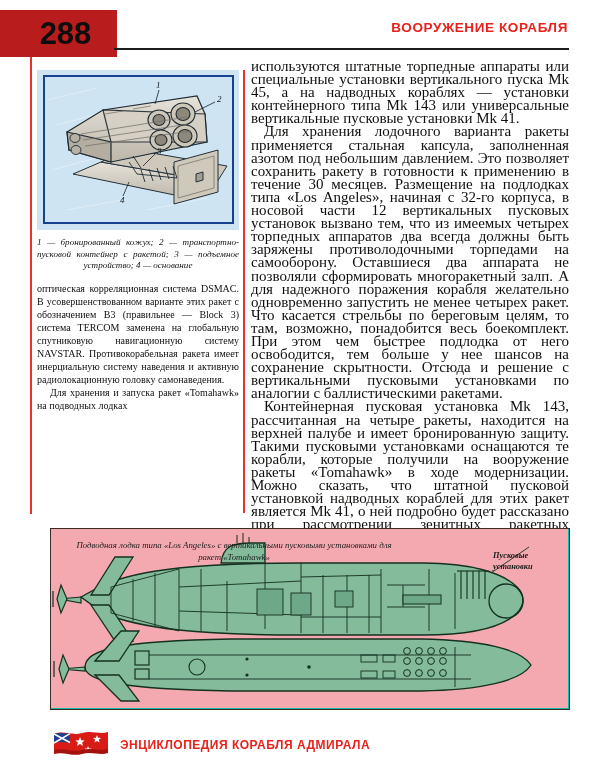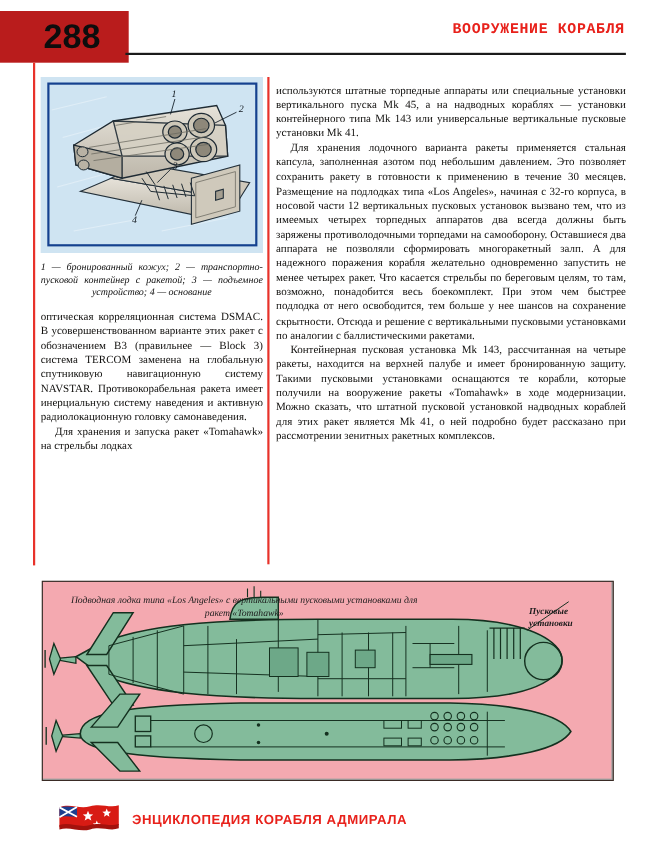--- a/index.html
+++ b/index.html
@@ -30,21 +30,21 @@
     font-weight: bold;
     font-size: 31px;
     color: #0d0d0d;
     letter-spacing: 0px;
     line-height: 1;
     padding-left: 14px;
   }
   #section-title {
     position: absolute;
     right: 32px; top: 20px;
-    font-family: Liberation Mono, monospace;
+    font-family: Liberation Sans, sans-serif;
     font-weight: bold;
     font-size: 13.5px;
     color: #e8211b;
     letter-spacing: 0.6px;
     white-space: nowrap;
   }
   #header-rule {
     position: absolute;
     left: 114px; top: 48px;
     width: 455px; height: 2px;
@@ -99,32 +99,32 @@
     text-align: justify;
     hyphens: manual;
   }
   .body-text p { margin: 0; text-indent: 13px; }
   .body-text p.noindent { text-indent: 0; }
   #left-body { margin-top: 10px; }
 
   
   #right-column {
     position: absolute;
-    left: 251px; top: 76px;
+    left: 251px; top: 60px;
     width: 318px;
-    font-size: 10px;
+    font-size: 15px;
     line-height: 13.1px;
   }
 
   
   #figure-bottom {
     position: absolute;
-    left: 38px; top: 528px;
+    left: 50px; top: 528px;
     width: 520px; height: 182px;
-    background: #a3a3a3;
+    background: #14b8a6;
     border: 1.5px solid #3a2b25;
     box-sizing: border-box;
   }
   #figure-bottom .fig-outer-tint {
     position: absolute;
     left: -9px; top: -8px;
     width: 538px; height: 198px;
     background: #f6bcc2;
     z-index: -1;
   }
@@ -254,21 +254,21 @@
     </svg>
     <div class="fig-border"></div>
   </div>
 
   <div id="figure-top-caption" class="caption">
     <span class="cap-legend">1 — бронированный кожух; 2 — транспортно-пусковой контейнер с ракетой; 3 — подъемное устройство; 4 — основание</span>
   </div>
 
   <div id="left-body" class="body-text">
     <p class="noindent">оптическая корреляционная система DSMAC. В усовершенствованном варианте этих ракет с обозначением В3 (правильнее — Block 3) система TERCOM заменена на глобальную спутниковую навигационную систему NAVSTAR. Противокорабельная ракета имеет инерциальную систему наведения и активную радиолокационную головку самонаведения.</p>
-    <p>Для хранения и запуска ракет «Tomahawk» на стрельбы лодках</p>
+    <p>Для хранения и запуска ракет «Tomahawk» на подводных лодках</p>
   </div>
 </div>
 
 <div id="right-column" class="body-text">
   <p class="noindent">используются штатные торпедные аппараты или специальные установки вертикального пуска Mk 45, а на надводных кораблях — установки контейнерного типа Mk 143 или универсальные вертикальные пусковые установки Mk 41.</p>
   <p>Для хранения лодочного варианта ракеты применяется стальная капсула, заполненная азотом под небольшим давлением. Это позволяет сохранить ракету в готовности к применению в течение 30 месяцев. Размещение на подлодках типа «Los Angeles», начиная с 32-го корпуса, в носовой части 12 вертикальных пусковых установок вызвано тем, что из имеемых четырех торпедных аппаратов два всегда должны быть заряжены противолодочными торпедами на самооборону. Оставшиеся два аппарата не позволяли сформировать многоракетный залп. А для надежного поражения корабля желательно одновременно запустить не менее четырех ракет. Что касается стрельбы по береговым целям, то там, возможно, понадобится весь боекомплект. При этом чем быстрее подлодка от него освободится, тем больше у нее шансов на сохранение скрытности. Отсюда и решение с вертикальными пусковыми установками по аналогии с баллистическими ракетами.</p>
   <p>Контейнерная пусковая установка Mk 143, рассчитанная на четыре ракеты, находится на верхней палубе и имеет бронированную защиту. Такими пусковыми установками оснащаются те корабли, которые получили на вооружение ракеты «Tomahawk» в ходе модернизации. Можно сказать, что штатной пусковой установкой надводных кораблей для этих ракет является Mk 41, о ней подробно будет рассказано при рассмотрении зенитных ракетных комплексов.</p>
 </div>
 
 <div id="figure-bottom">

